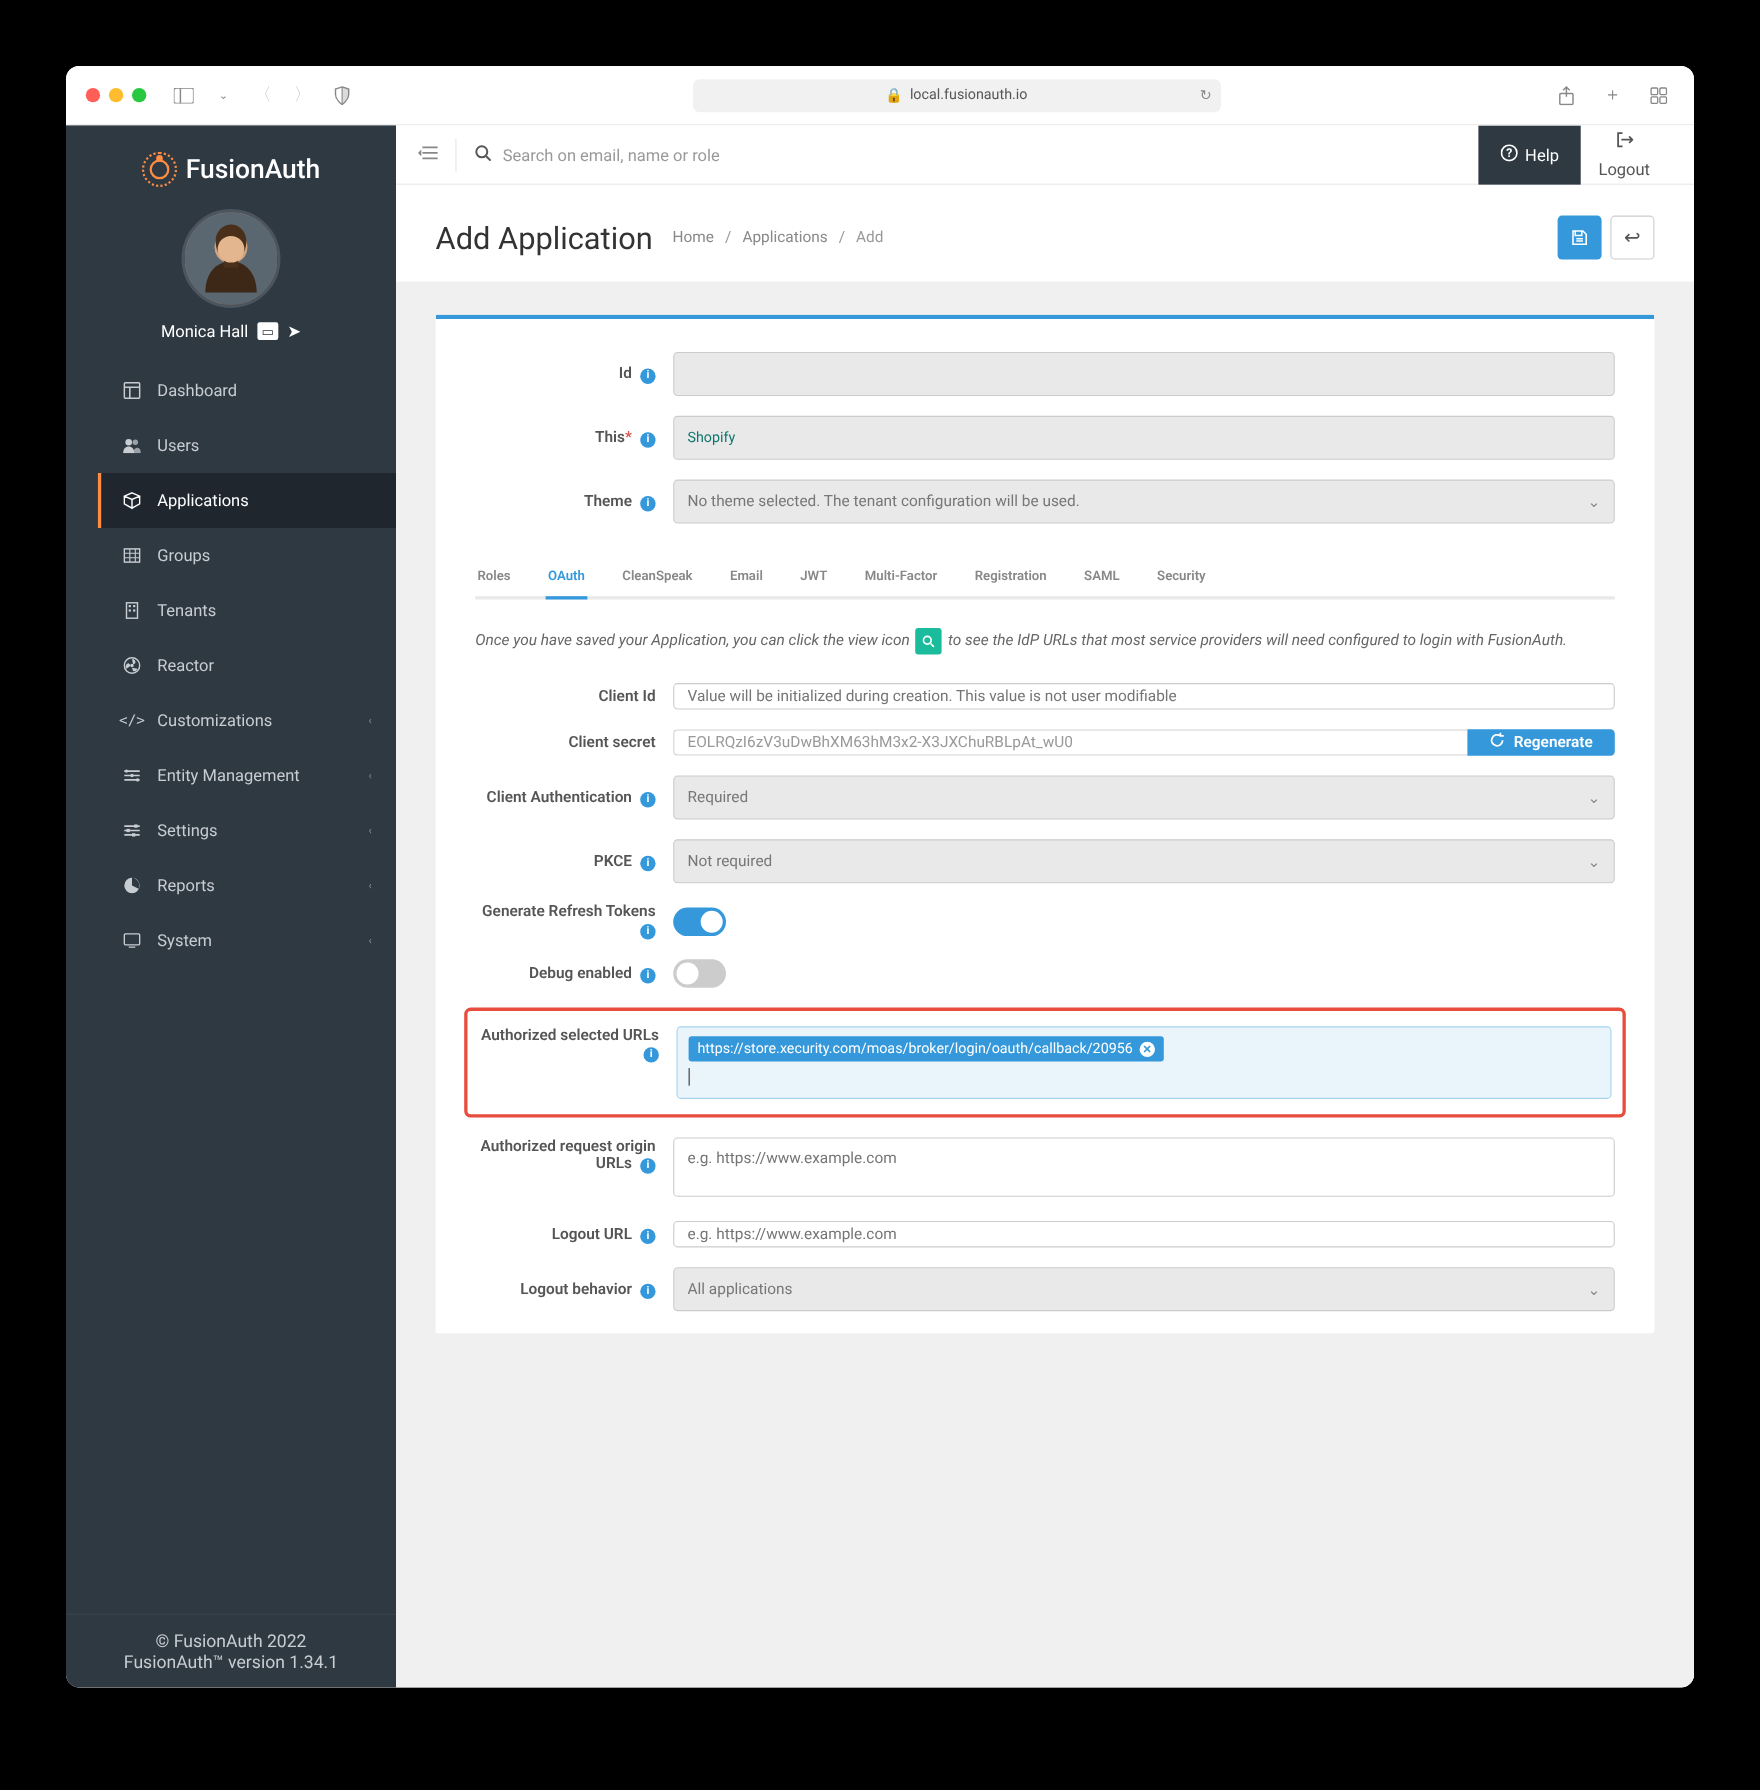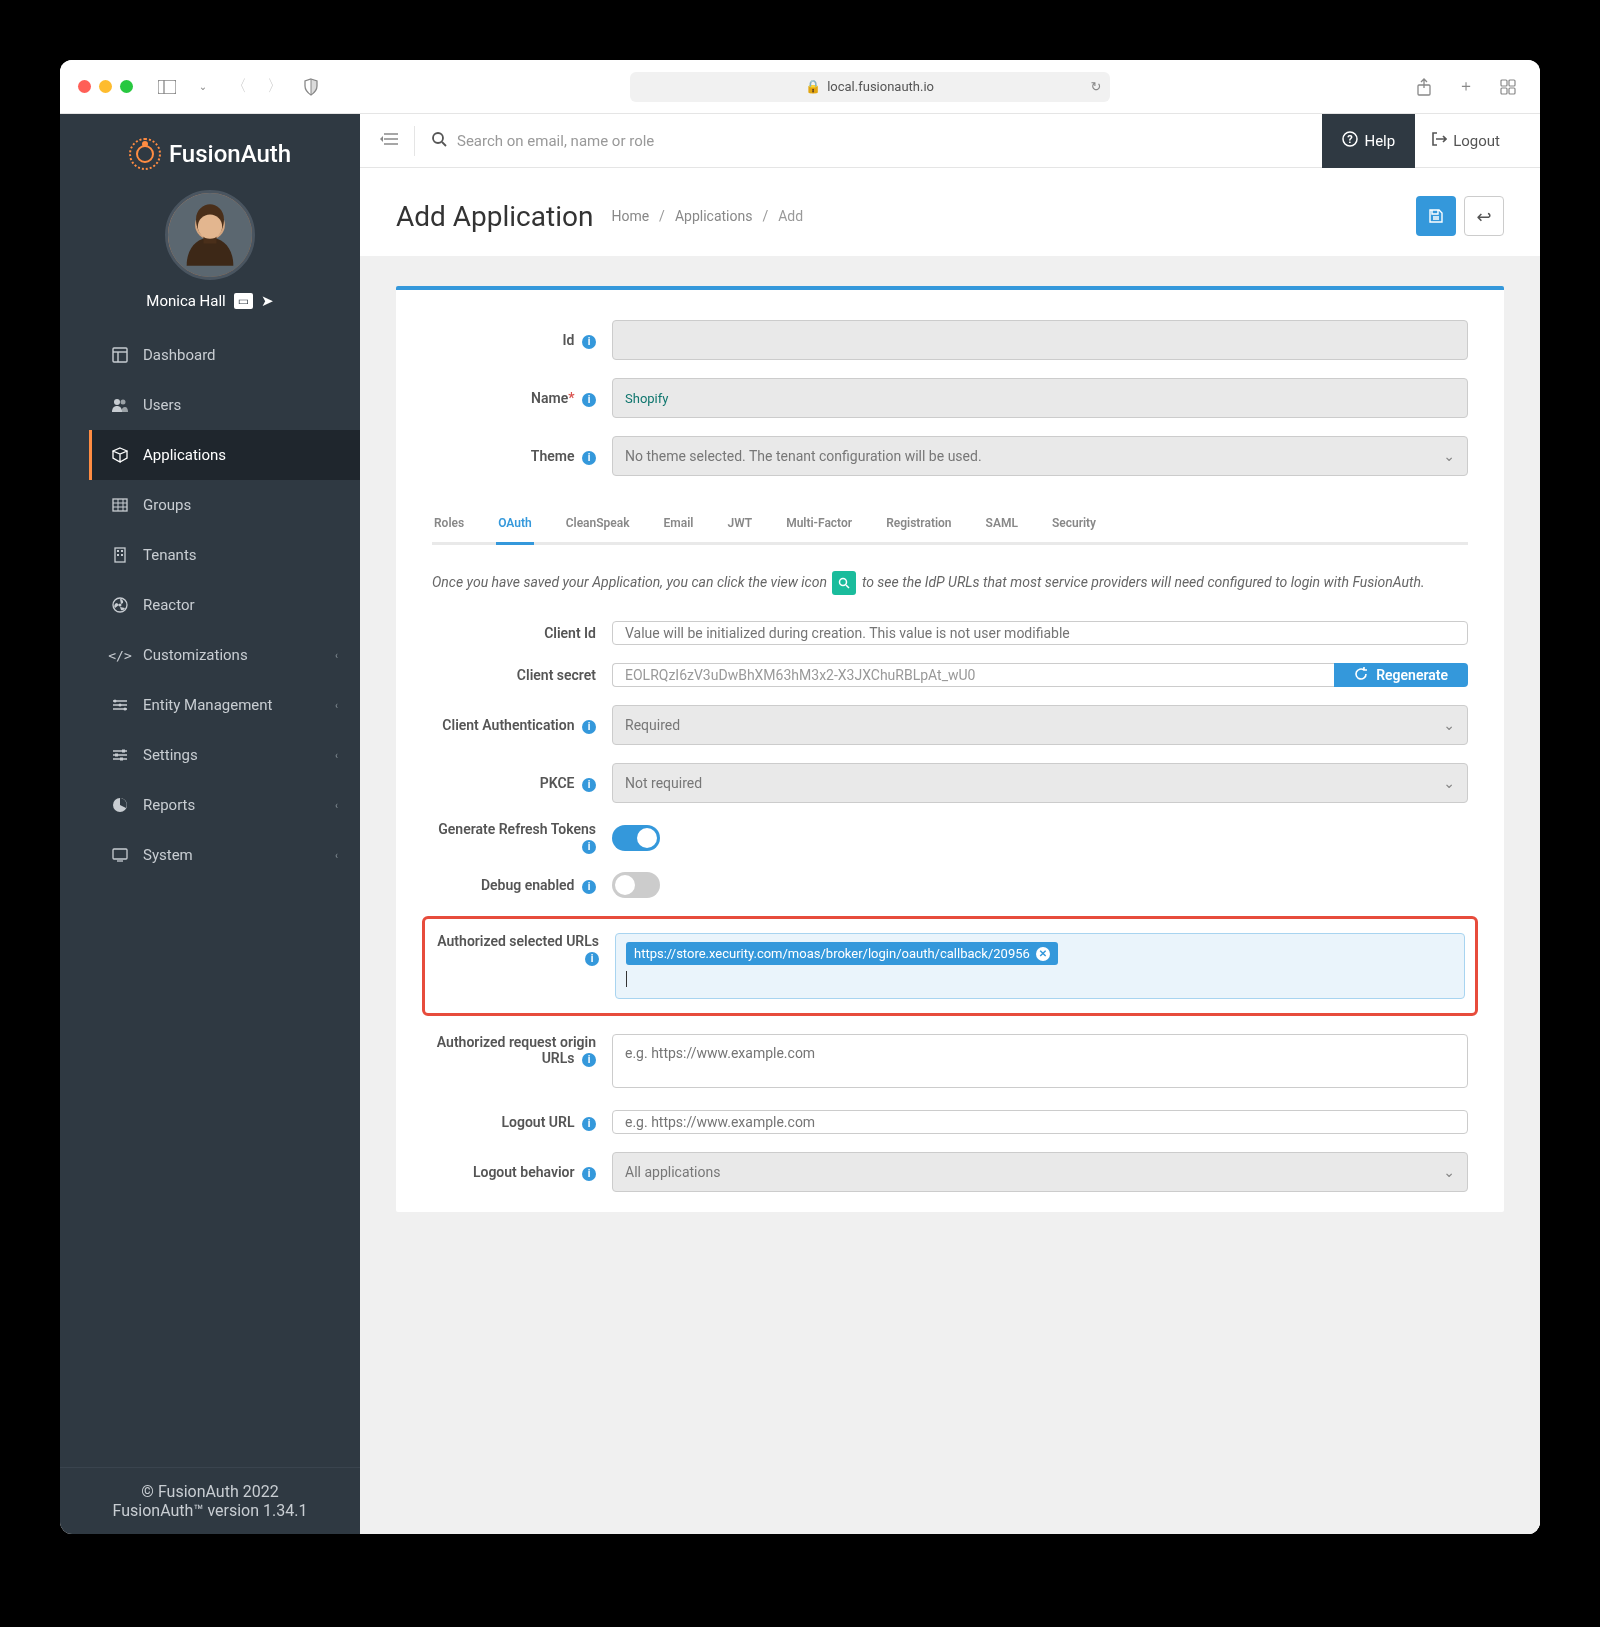--- a/index.html
+++ b/index.html
@@ -38,21 +38,21 @@
 
 .sb-footer { text-align: center; padding: 14px; font-size: 16px; color: #c8cdd2; border-top: 1px solid #3a444e; }
 
 .main { flex: 1; background: #fff; display: flex; flex-direction: column; overflow-y: auto; }
 .topbar { height: 54px; border-bottom: 1px solid #e5e5e5; display: flex; align-items: center; padding: 0 20px; gap: 16px; }
 .topbar-toggle { color: #888; font-size: 16px; }
 .search-wrap { flex: 1; display: flex; align-items: center; gap: 10px; color: #555; }
 .search-wrap input { border: none; outline: none; font-size: 15px; flex: 1; color: #333; }
 .search-wrap input::placeholder { color: #999; }
 .help-btn { background: #2f3942; color: #fff; padding: 0 20px; height: 54px; display: flex; align-items: center; gap: 6px; font-size: 15px; margin-right: -20px; margin-left: 0; }
-.logout-btn { color: #555; padding: 0 20px; display: flex; align-items: center; gap: 6px; font-size: 15px; }
+.logout-btn { color: #555; padding: 0 20px; display: flex; align-items: center; gap: 6px; font-size: 15px; flex-direction: column; }
 
 .page-header { padding: 28px 36px 20px; display: flex; align-items: center; gap: 18px; background: #fff; }
 .page-title { font-size: 28px; font-weight: 400; color: #333; }
 .breadcrumb { font-size: 14px; color: #999; display: flex; gap: 10px; text-align: center; }
 .breadcrumb a { color: #888; text-decoration: none; }
 .header-actions { margin-left: auto; display: flex; gap: 8px; }
 .btn-save { width: 40px; height: 40px; background: #3498db; color: #fff; border: none; border-radius: 4px; font-size: 16px; cursor: pointer; display: flex; align-items: center; justify-content: center; }
 .btn-back { width: 40px; height: 40px; background: #fff; border: 1px solid #ccc; border-radius: 4px; font-size: 18px; cursor: pointer; color: #555; display: flex; align-items: center; justify-content: center; }
 
 .content-wrap { background: #f0f0f0; padding: 30px 36px; flex: 1; }
@@ -353,21 +353,21 @@
 
       <div class="content-wrap">
         <div class="panel">
 
           <div class="form-row">
             <label class="form-label"><span>Id</span> <i class="info-ic">i</i></label>
             <div class="form-control"><input class="input-text" readonly="" value="" style=""></div>
           </div>
 
           <div class="form-row">
-            <label class="form-label"><span>Name</span><span class="req">*</span> <i class="info-ic">i</i></label>
+            <label class="form-label"><span>This</span><span class="req">*</span> <i class="info-ic">i</i></label>
             <div class="form-control"><input class="input-text" value="Shopify" style=""></div>
           </div>
 
           <div class="form-row">
             <label class="form-label"><span>Theme</span> <i class="info-ic">i</i></label>
             <div class="form-control">
               <div class="select-box">
                 <span>No theme selected. The tenant configuration will be used.</span>
                 <span class="caret">⌄</span>
               </div>

